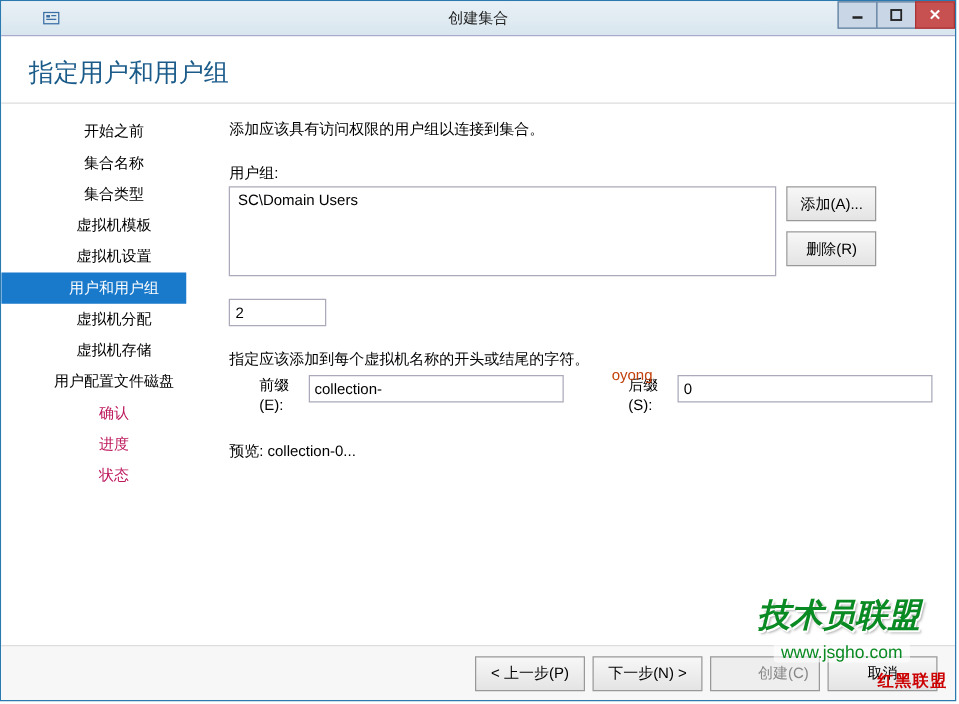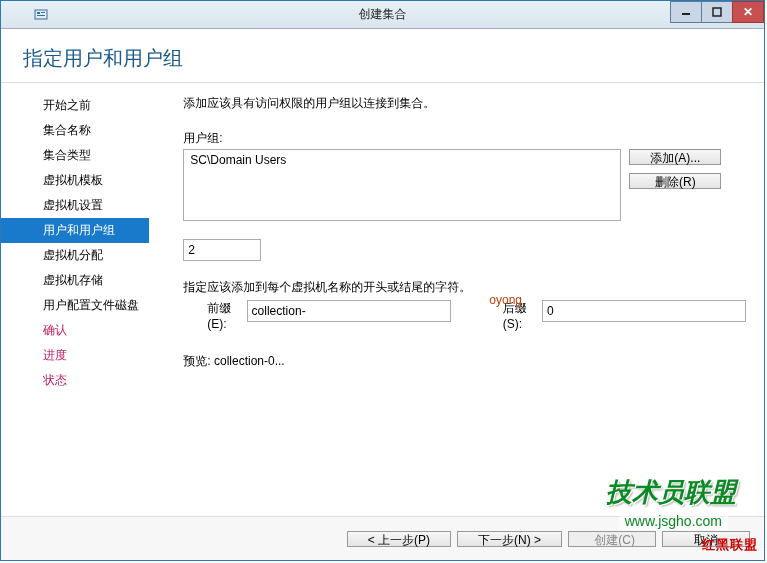--- a/index.html
+++ b/index.html
@@ -88,20 +88,21 @@
   .sidebar {
     width: 178px;
     padding-top: 10px;
   }
   .nav-item {
     padding: 4px 10px 4px 42px;
     font-size: 12px;
     color: #000;
     cursor: pointer;
     white-space: nowrap;
+    text-align: center;
   }
   .nav-item.selected {
     background: #1979ca;
     color: #fff;
   }
   .nav-item.disabled {
     color: #be185d;
   }
   .main {
     flex: 1;
@@ -135,25 +136,25 @@
   .listbox .item {
     padding: 1px 2px;
   }
   .side-buttons {
     display: flex;
     flex-direction: column;
     gap: 8px;
   }
   .btn {
     min-width: 72px;
-    height: 16px;
+    height: 28px;
     border: 1px solid #999;
     background: linear-gradient(#f7f7f7,#e4e4e4);
     font-size: 12px;
-    padding: 0 20px;
+    padding: 0 8px;
     cursor: pointer;
     color: #000;
   }
   .btn:disabled {
     color: #888;
     background: #eee;
     text-align: right;
   }
   .field-block { margin-top: 18px; }
   .small-input {

